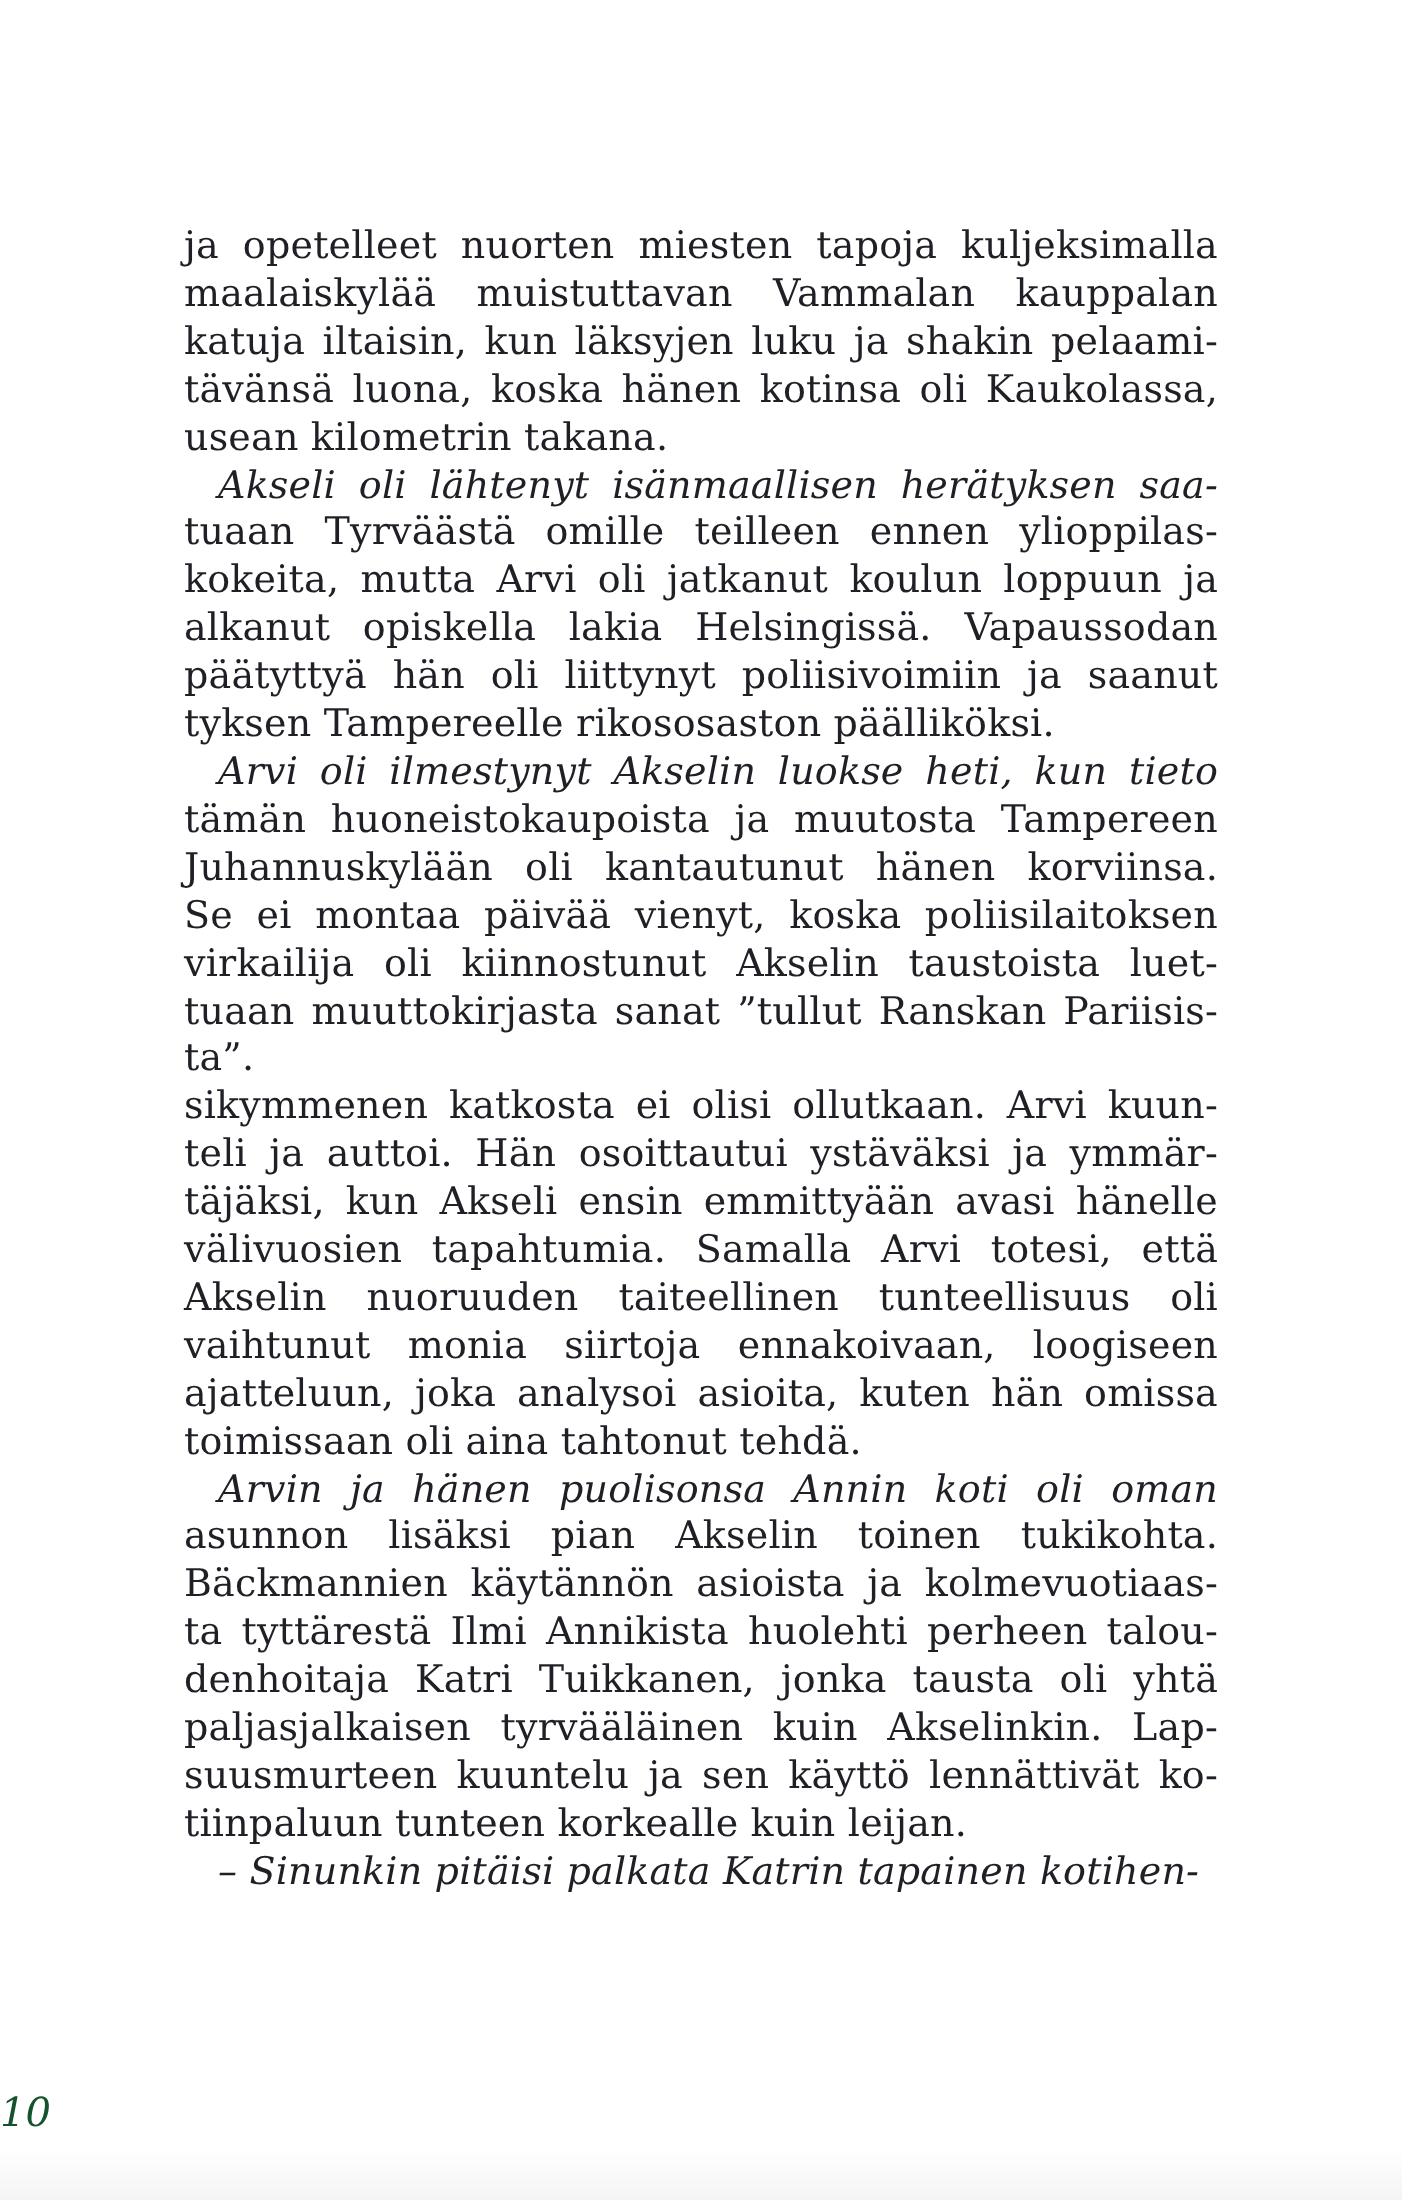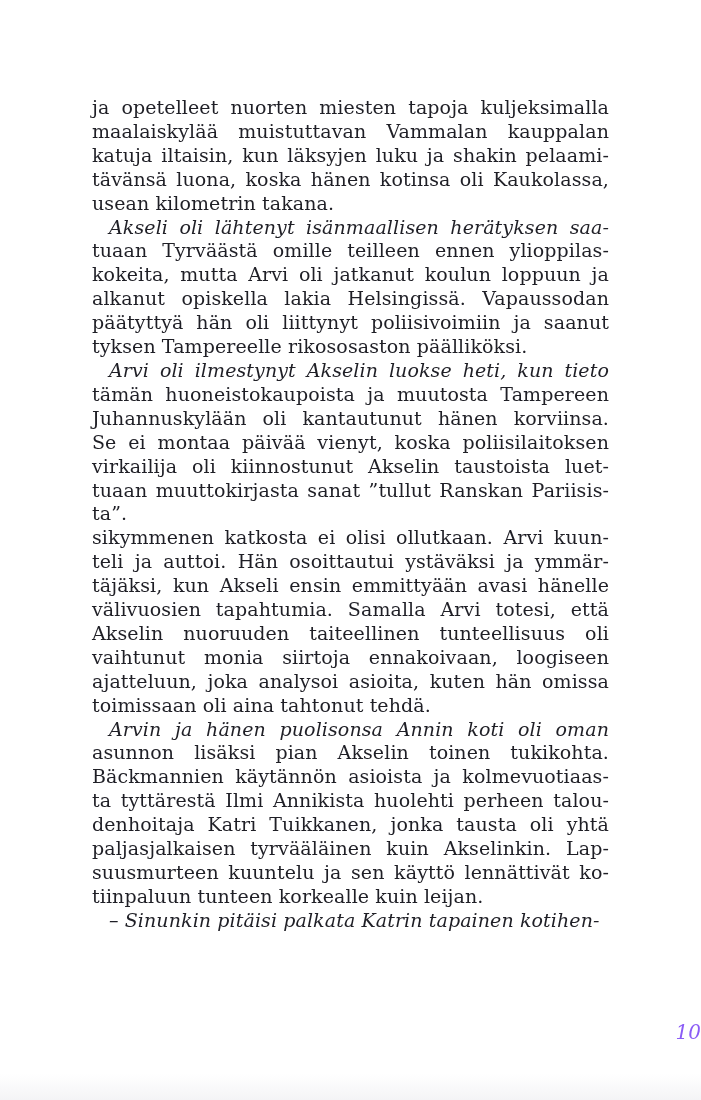--- a/index.html
+++ b/index.html
@@ -11,21 +11,21 @@
     position: relative;
     width: 701px;
     height: 1100px;
     background: #ffffff;
     overflow: hidden;
     font-family: "DejaVu Serif", "Liberation Serif", serif;
     color: #1f1f26;
   }
   .text-block {
     position: absolute;
-    top: 96px;
+    top: 112px;
     left: 92px;
     width: 517px;
   }
   .paragraph {
     margin: 0;
     padding: 0;
   }
   .line {
     font-size: 19px;
     line-height: 23.9px;
@@ -37,27 +37,27 @@
   }
   .line.indent {
     text-indent: 17px;
     font-style: italic;
   }
   .line.last {
     text-align-last: left;
   }
   .page-number {
     position: absolute;
-    top: 1020px;
+    top: 1044px;
     left: 0;
     width: 100%;
-    text-align: right;
+    text-align: left;
     font-style: italic;
     font-size: 20px;
-    color: #8b5cf6;
+    color: #14532d;
   }
   .bottom-shade {
     position: absolute;
     left: 0;
     bottom: 0;
     width: 100%;
     height: 26px;
     background: linear-gradient(to bottom, rgba(244,244,246,0), #f4f4f6);
   }
 </style>

